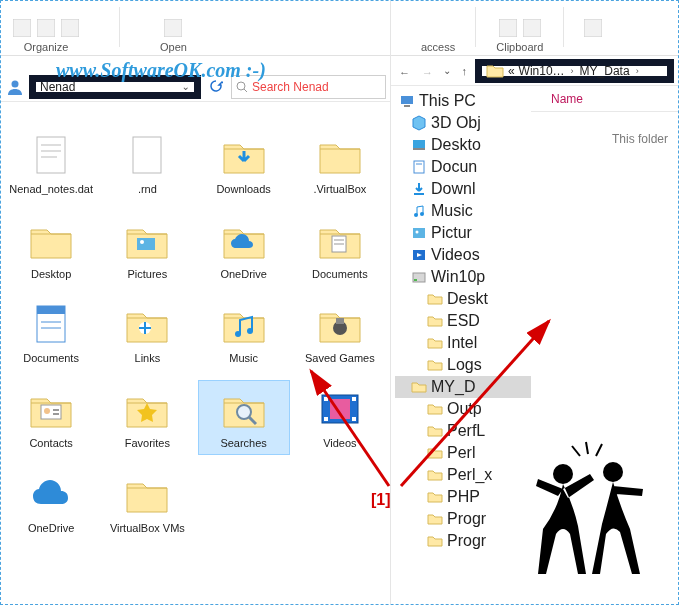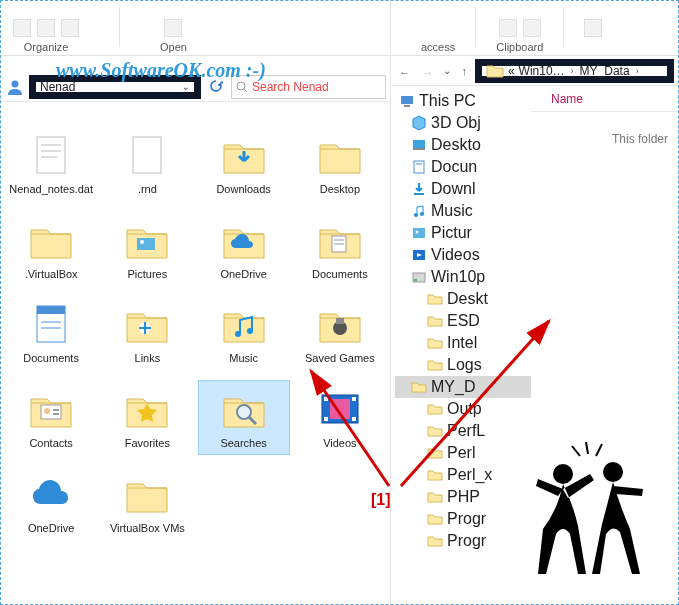--- a/index.html
+++ b/index.html
@@ -129,30 +129,30 @@
             </div>
             <span>Downloads</span>
           </div>
           <div class="file-item">
             <div class="ico48">
               <svg width="48" height="48" viewBox="0 0 48 48">
                 <path d="M4 14h16l4 4h20v24H4z" fill="#ffe9a6" stroke="#d7b95a"></path>
                 <path d="M4 18h40" stroke="#d7b95a"></path>
               </svg>
             </div>
+            <span>.VirtualBox</span>
+          </div>
+          <div class="file-item">
+            <div class="ico48">
+              <svg width="48" height="48" viewBox="0 0 48 48">
+                <path d="M4 14h16l4 4h20v24H4z" fill="#ffe9a6" stroke="#d7b95a"></path>
+                <path d="M4 18h40" stroke="#d7b95a"></path>
+              </svg>
+            </div>
             <span>Desktop</span>
-          </div>
-          <div class="file-item">
-            <div class="ico48">
-              <svg width="48" height="48" viewBox="0 0 48 48">
-                <path d="M4 14h16l4 4h20v24H4z" fill="#ffe9a6" stroke="#d7b95a"></path>
-                <path d="M4 18h40" stroke="#d7b95a"></path>
-              </svg>
-            </div>
-            <span>.VirtualBox</span>
           </div>
           <div class="file-item">
             <div class="ico48">
               <svg width="48" height="48" viewBox="0 0 48 48">
                 <path d="M4 14h16l4 4h20v24H4z" fill="#ffe9a6" stroke="#d7b95a"></path>
                 <path d="M4 18h40" stroke="#d7b95a"></path>
                 <rect x="14" y="22" width="18" height="12" fill="#5cb4e4"></rect>
                 <circle cx="19" cy="26" r="2" fill="#fff"></circle>
               </svg>
             </div>

